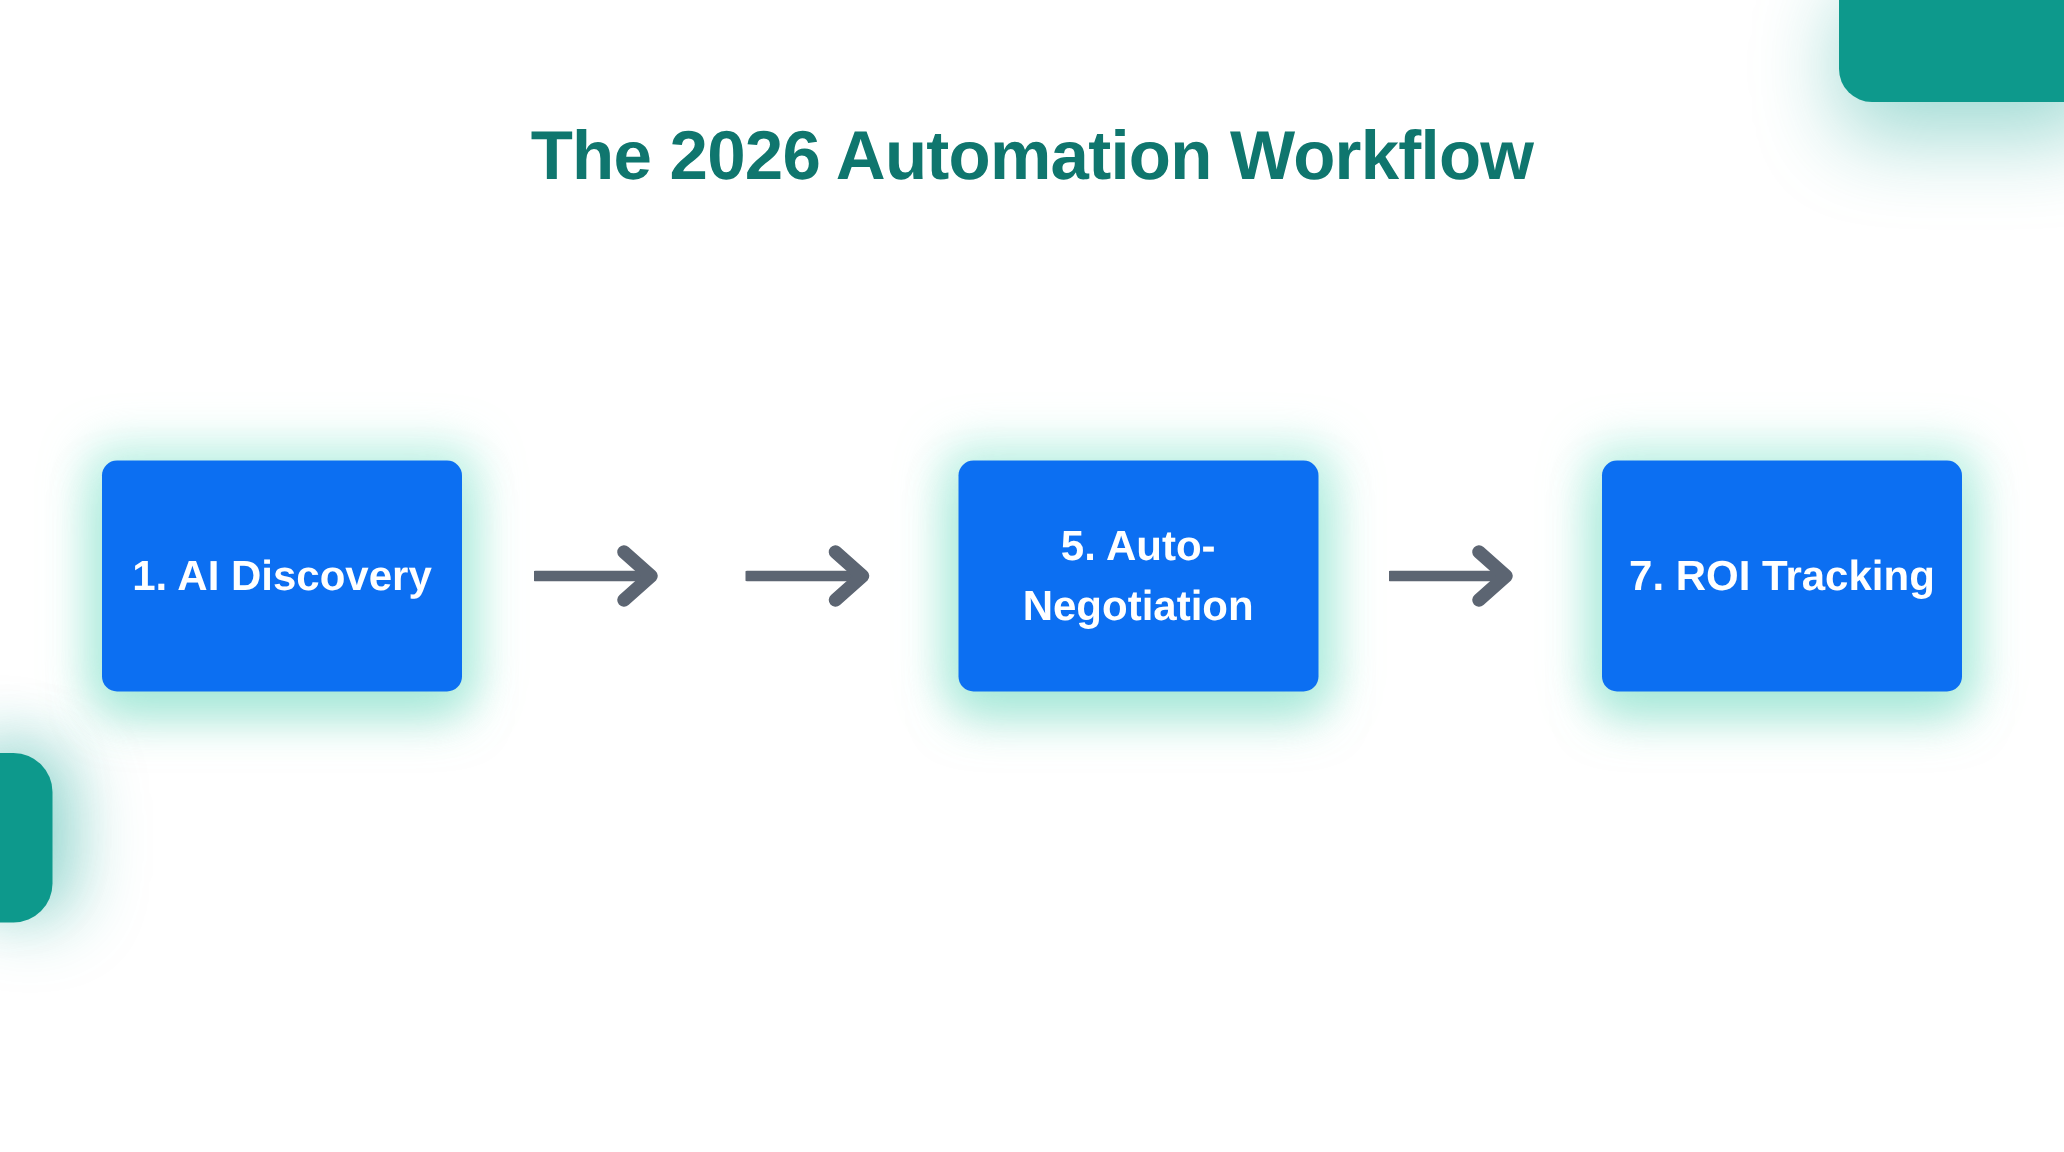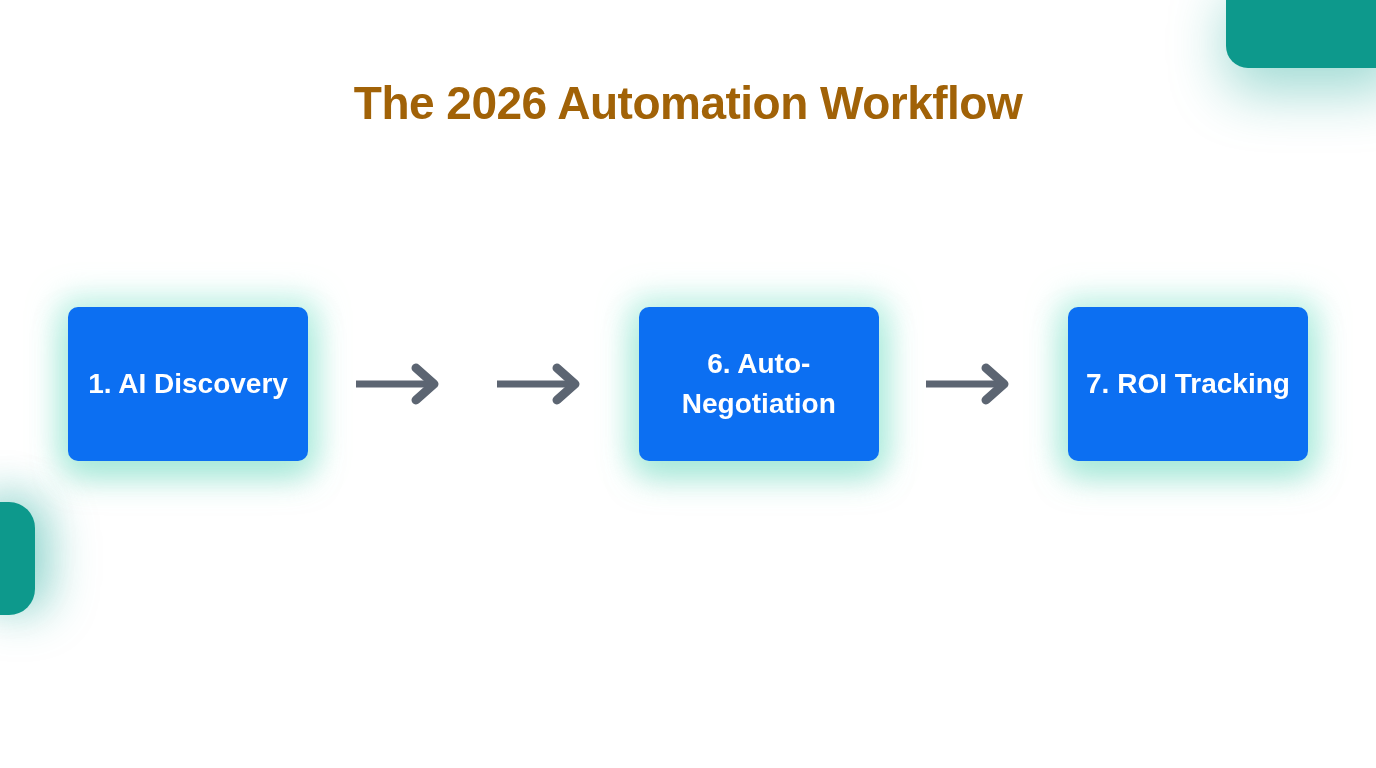--- a/index.html
+++ b/index.html
@@ -14,21 +14,21 @@
   
   .title {
     position: absolute;
     top: 76px;
     left: 0;
     width: 100%;
     text-align: center;
     font-size: 46px;
     font-weight: bold;
     letter-spacing: -0.5px;
-    color: #a16207;
+    color: #0f766e;
   }
 
   
   .flow {
     position: absolute;
     left: 68px;
     top: 307px;
     width: 1240px;
     height: 154px;
     display: flex;
@@ -108,21 +108,21 @@
 
 
   <div class="arrow">
     <svg viewBox="0 0 94 44" xmlns="http://www.w3.org/2000/svg">
       <line x1="1" y1="22" x2="72" y2="22" stroke="#5c6572" stroke-width="7" stroke-linecap="round"></line>
       <polyline points="60,6 78,22 60,38" fill="none" stroke="#5c6572" stroke-width="9" stroke-linecap="round" stroke-linejoin="round"></polyline>
     </svg>
   </div>
 
   <div class="step">
-    <span>6. Auto-Negotiation</span>
+    <span>5. Auto-Negotiation</span>
   </div>
 
   <div class="arrow">
     <svg viewBox="0 0 94 44" xmlns="http://www.w3.org/2000/svg">
       <line x1="1" y1="22" x2="72" y2="22" stroke="#5c6572" stroke-width="7" stroke-linecap="round"></line>
       <polyline points="60,6 78,22 60,38" fill="none" stroke="#5c6572" stroke-width="9" stroke-linecap="round" stroke-linejoin="round"></polyline>
     </svg>
   </div>
 
   <div class="step">

